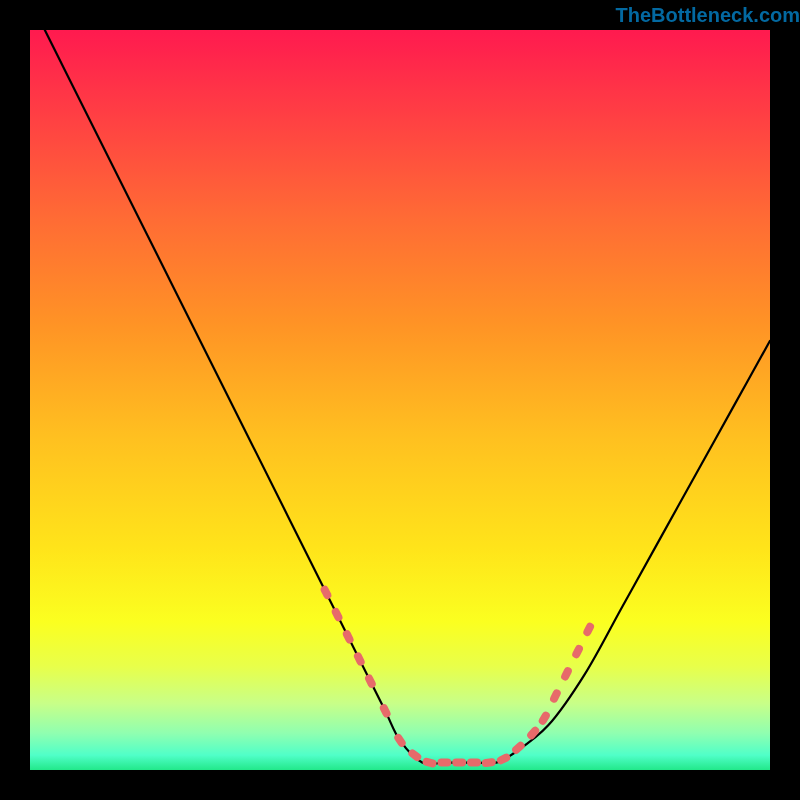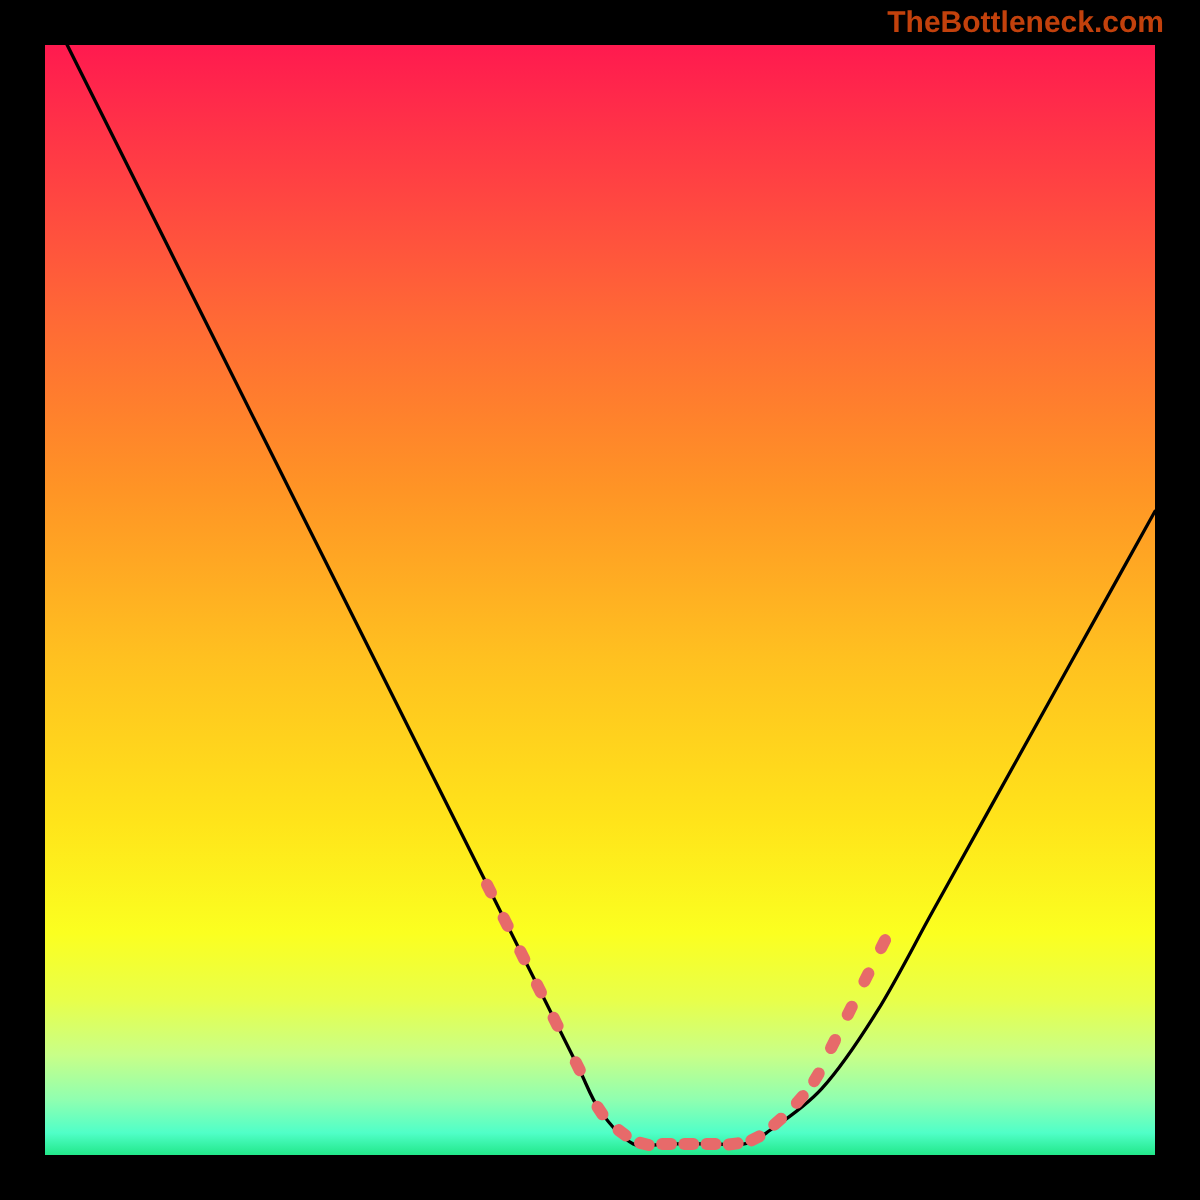--- a/index.html
+++ b/index.html
@@ -13,22 +13,22 @@
   }
   .container {
     position: relative;
     width: 800px;
     height: 800px;
     background: #000;
   }
   .watermark {
     position: absolute;
     top: 4px;
-    right: 24px;
-    color: #c2410c;
+    right: 0;
+    color: #0369a1;
     font-size: 20px;
     font-weight: bold;
     z-index: 10;
     user-select: none;
   }
   .plot-area {
     position: absolute;
     left: 30px;
     top: 30px;
     width: 740px;

